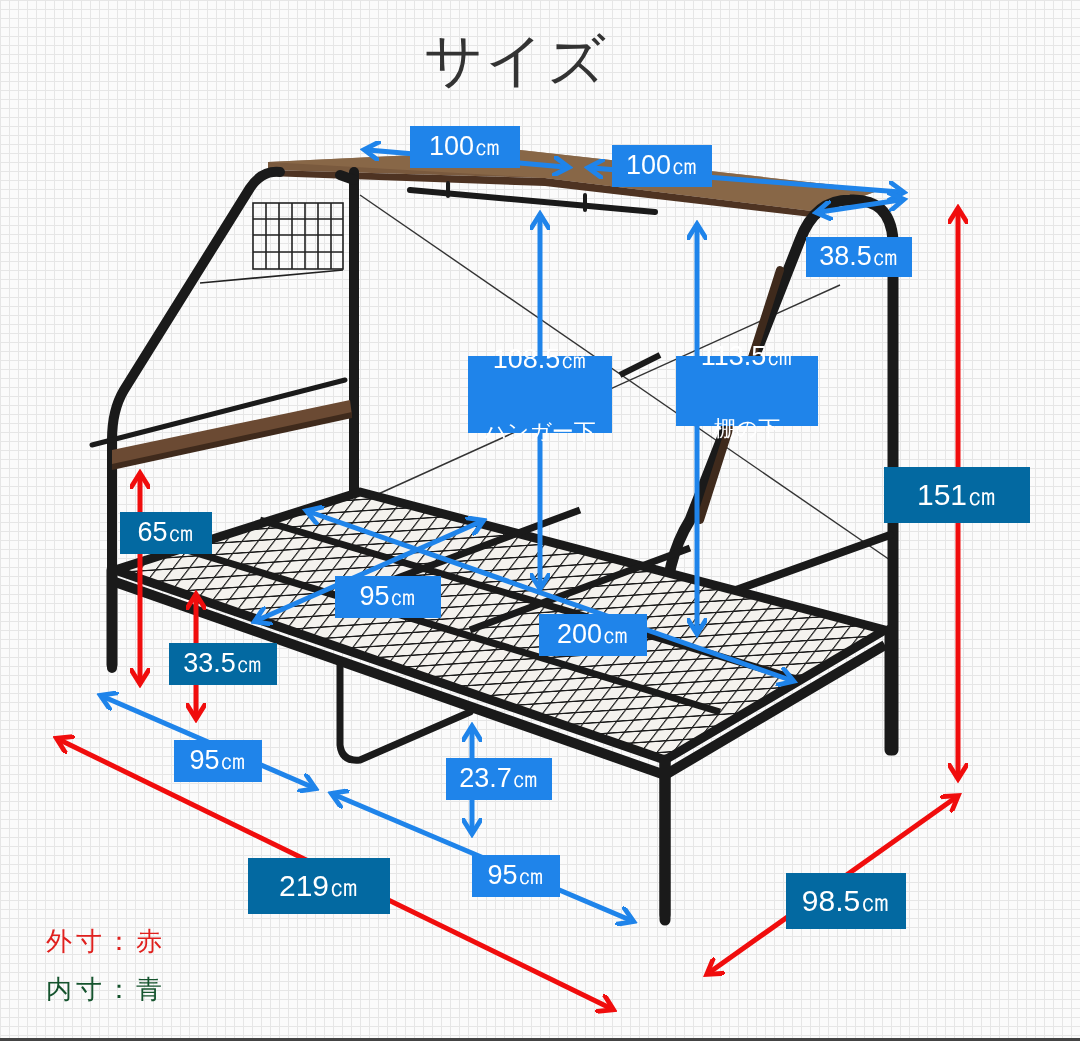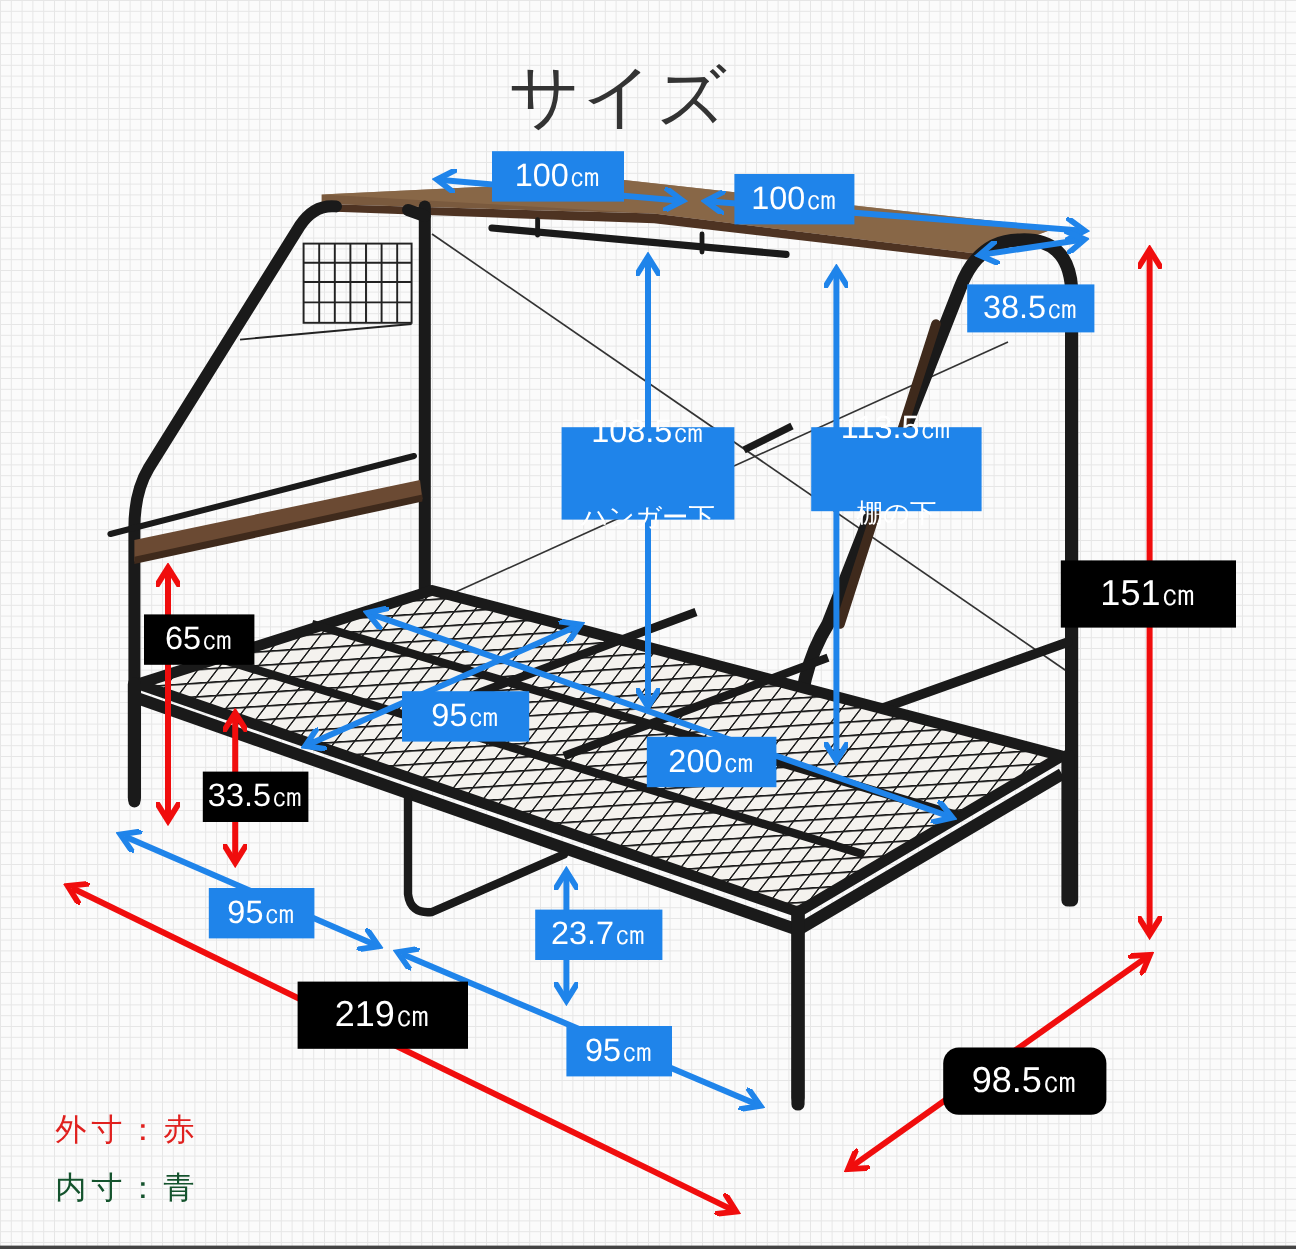--- a/index.html
+++ b/index.html
@@ -7,32 +7,32 @@
       width: 1080px; height: 1041px; overflow: hidden; position: relative;
       background-color: #fbfbfb;
       background-image:
         linear-gradient(to right, #e6e6e6 1px, transparent 1px),
         linear-gradient(to bottom, #e6e6e6 1px, transparent 1px);
       background-size: 9px 9px;
       font-family: "DejaVu Sans", "Liberation Sans", sans-serif;
     }
     .title {
       position: absolute; left: 0; top: 22px; width: 1032px; text-align: center;
-      font-size: 58px; color: #333333; letter-spacing: 2px; font-weight: normal; margin-top: 20px;
+      font-size: 58px; color: #333333; letter-spacing: 2px; font-weight: normal;
     }
     svg.diagram { position: absolute; left: 0; top: 0; }
     .label {
       position: absolute; color: #ffffff; text-align: center;
       font-family: "Liberation Sans", "DejaVu Sans", sans-serif;
       font-size: 27px; line-height: 1.15; white-space: nowrap;
       display: flex; flex-direction: column; justify-content: center; align-items: center;
     }
     .label .sub { font-size: 22px; font-family: "DejaVu Sans", sans-serif; margin-top: 44px; }
     .label.blue { background: #1f84ea; }
-    .label.red { background: #000000; }
+    .label.red { background: #0369a1; }
     .legend {
       position: absolute; left: 46px; font-size: 26px; letter-spacing: 4px;
       font-family: "DejaVu Sans", sans-serif;
     }
     .bottom-bar { position: absolute; left: 0; bottom: 0; width: 1080px; height: 3px; background: #444; }
   </style>
 </head>
 <body>
 
 <div class="title">サイズ</div>
@@ -139,28 +139,28 @@
   <span>108.5㎝</span>
   <span class="sub">ハンガー下</span>
 </div>
 <div class="label blue" style="left:676px;top:356px;width:142px;height:70px;">
   <span>113.5㎝</span>
   <span class="sub">棚の下</span>
 </div>
 
 <div class="label red" style="left:884px;top:467px;width:146px;height:56px;font-size:30px;">151㎝</div>
 <div class="label red" style="left:120px;top:512px;width:92px;height:42px;">65㎝</div>
-<div class="label red" style="left:169px;top:643px;width:88px;height:42px;text-align:center;">33.5㎝</div>
+<div class="label red" style="left:169px;top:643px;width:108px;height:42px;text-align:center;">33.5㎝</div>
 
 <div class="label blue" style="left:335px;top:576px;width:106px;height:42px;">95㎝</div>
 <div class="label blue" style="left:539px;top:614px;width:108px;height:42px;">200㎝</div>
 
 <div class="label blue" style="left:174px;top:740px;width:88px;height:42px;">95㎝</div>
 <div class="label blue" style="left:446px;top:758px;width:106px;height:42px;">23.7㎝</div>
 <div class="label blue" style="left:472px;top:855px;width:88px;height:42px;">95㎝</div>
 
-<div class="label red" style="left:248px;top:818px;width:142px;height:56px;font-size:30px;">219㎝</div>
-<div class="label red" style="left:786px;top:873px;width:136px;height:56px;font-size:30px;border-radius:13px;">98.5㎝</div>
+<div class="label red" style="left:248px;top:858px;width:142px;height:56px;font-size:30px;">219㎝</div>
+<div class="label red" style="left:786px;top:873px;width:120px;height:56px;font-size:30px;">98.5㎝</div>
 
 <div class="legend" style="top:924px;color:#e0201e;">外寸：赤</div>
 <div class="legend" style="top:972px;color:#14532d;">内寸：青</div>
 
 <div class="bottom-bar"></div>
 
 </body></html>

